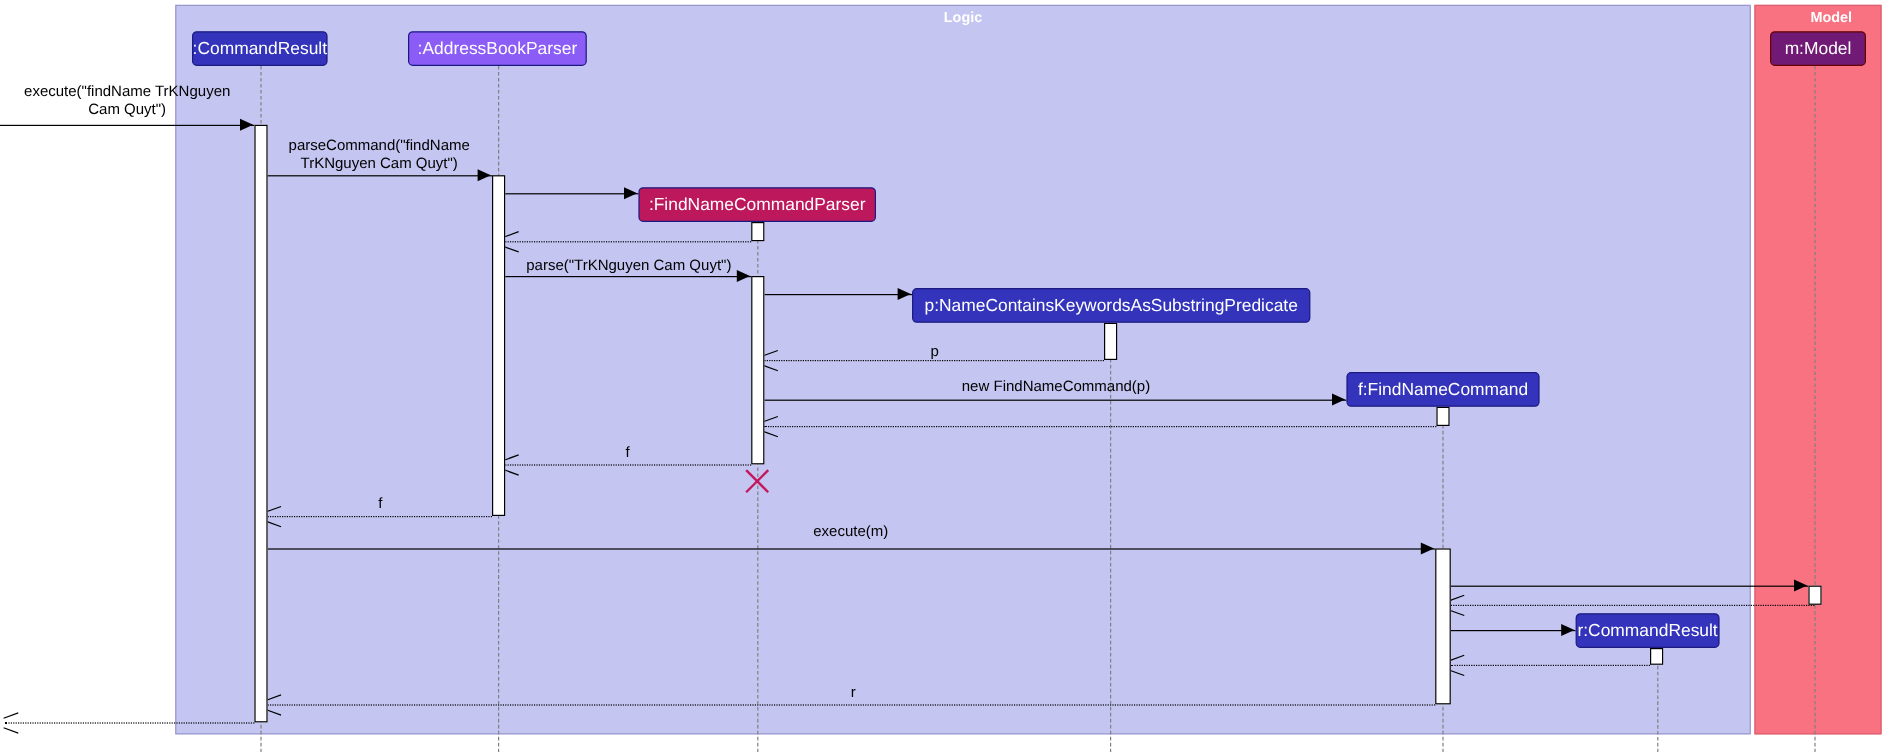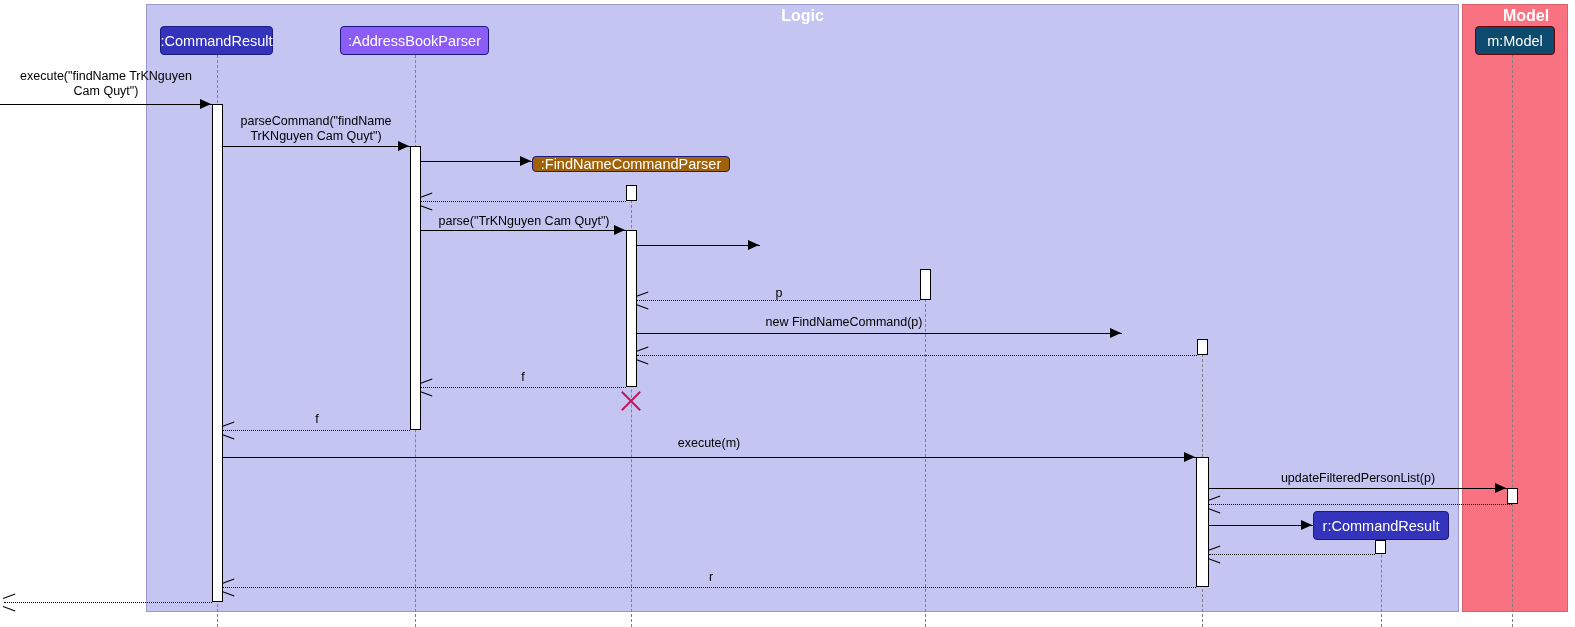--- a/index.html
+++ b/index.html
@@ -16,21 +16,21 @@
     overflow: hidden;
   }
   .frame {
     position: absolute;
     box-sizing: border-box;
   }
   .frame-label {
     position: absolute;
     color: #ffffff;
     font-weight: bold;
-    font-size: 16px;
+    font-size: 12px;
     text-align: center;
     white-space: nowrap;
   }
   .lifeline {
     position: absolute;
     width: 0;
     border-left: 1px dashed #808080;
   }
   .participant {
     position: absolute;
@@ -140,35 +140,34 @@
     <div class="msg-line" style="left: 421px; top: 230px; width: 205px;"></div>
     <div class="arrowhead arrow-right" style="left: 614px; top: 225px;"></div>
     <div class="msg-label" style="left: 420px; top: 214px; width: 208px;">parse("TrKNguyen Cam Quyt")</div>
     <div class="msg-line" style="left: 637px; top: 245px; width: 123px;"></div>
     <div class="arrowhead arrow-right" style="left: 748px; top: 240px;"></div>
     <div class="msg-line dashed" style="left: 637px; top: 300px; width: 283px;"></div>
     <div class="arrowhead arrow-left-open" style="left: 637px; top: 295px;"></div>
     <div class="msg-label" style="left: 704px; top: 286px; width: 150px;">p</div>
     <div class="msg-line" style="left: 637px; top: 333px; width: 485px;"></div>
     <div class="arrowhead arrow-right" style="left: 1110px; top: 328px;"></div>
-    <div class="msg-label" style="left: 680px; top: 315px; width: 328px;">new FindNameCommand(p)</div>
+    <div class="msg-label" style="left: 716px; top: 315px; width: 328px;">new FindNameCommand(p)</div>
     <div class="msg-line dashed" style="left: 637px; top: 355px; width: 560px;"></div>
     <div class="arrowhead arrow-left-open" style="left: 637px; top: 350px;"></div>
     <div class="msg-line dashed" style="left: 421px; top: 387px; width: 205px;"></div>
     <div class="arrowhead arrow-left-open" style="left: 421px; top: 382px;"></div>
     <div class="msg-label" style="left: 448px; top: 370px; width: 150px;">f</div>
     <div class="msg-line dashed" style="left: 223px; top: 430px; width: 187px;"></div>
     <div class="arrowhead arrow-left-open" style="left: 223px; top: 425px;"></div>
     <div class="msg-label" style="left: 242px; top: 412px; width: 150px;">f</div>
     <div class="msg-line" style="left: 223px; top: 457px; width: 973px;"></div>
     <div class="arrowhead arrow-right" style="left: 1184px; top: 452px;"></div>
     <div class="msg-label" style="left: 634px; top: 436px; width: 150px;">execute(m)</div>
     <div class="msg-line" style="left: 1209px; top: 488px; width: 298px;"></div>
     <div class="arrowhead arrow-right" style="left: 1495px; top: 483px;"></div>
-    <div class="msg-label" style="left: 1212px; top: 471px; width: 292px;">updateFilteredPersonList(p)</div>
     <div class="msg-line dashed" style="left: 1209px; top: 504px; width: 303px;"></div>
     <div class="arrowhead arrow-left-open" style="left: 1209px; top: 499px;"></div>
     <div class="msg-line" style="left: 1209px; top: 525px; width: 104px;"></div>
     <div class="arrowhead arrow-right" style="left: 1301px; top: 520px;"></div>
     <div class="msg-line dashed" style="left: 1209px; top: 554px; width: 166px;"></div>
     <div class="arrowhead arrow-left-open" style="left: 1209px; top: 549px;"></div>
     <div class="msg-line dashed" style="left: 223px; top: 587px; width: 973px;"></div>
     <div class="arrowhead arrow-left-open" style="left: 223px; top: 582px;"></div>
     <div class="msg-label" style="left: 636px; top: 570px; width: 150px;">r</div>
     <div class="msg-line dashed" style="left: 4px; top: 602px; width: 208px;"></div>
@@ -177,17 +176,19 @@
     <div class="activation" style="left: 410px; top: 146px; width: 11px; height: 284px;"></div>
     <div class="activation" style="left: 626px; top: 185px; width: 11px; height: 16px;"></div>
     <div class="activation" style="left: 626px; top: 230px; width: 11px; height: 157px;"></div>
     <div class="activation" style="left: 920px; top: 269px; width: 11px; height: 31px;"></div>
     <div class="activation" style="left: 1197px; top: 339px; width: 11px; height: 16px;"></div>
     <div class="activation" style="left: 1196px; top: 457px; width: 13px; height: 130px;"></div>
     <div class="activation" style="left: 1507px; top: 488px; width: 11px; height: 16px;"></div>
     <div class="activation" style="left: 1375px; top: 540px; width: 11px; height: 14px;"></div>
     <div class="participant" style="left: 160px; top: 26px; width: 113px; height: 29px; background: rgb(51, 51, 187); border: 1px solid rgb(26, 26, 128);">:CommandResult</div>
     <div class="participant" style="left: 340px; top: 26px; width: 149px; height: 29px; background: #8b5cf6; border: 1px solid rgb(26, 26, 128);">:AddressBookParser</div>
-    <div class="participant" style="left: 532px; top: 156px; width: 198px; height: 16px; background: #a16207; border: 1px solid rgb(26, 26, 128);">:FindNameCommandParser</div>
-    <div class="participant" style="left: 1313px; top: 511px; width: 136px; height: 29px; background: rgb(51, 51, 187); border: 1px solid rgb(26, 26, 128);">r:CommandResult</div>
-    <div class="participant" style="left: 1475px; top: 26px; width: 80px; height: 29px; background: #0c4a6e; border: 1px solid rgb(102, 0, 0);">m:Model</div>
+    <div class="participant" style="left: 532px; top: 156px; width: 198px; height: 29px; background: #be185d; border: 1px solid rgb(26, 26, 128);">:FindNameCommandParser</div>
+    <div class="participant" style="left: 760px; top: 240px; width: 332px; height: 29px; background: rgb(51, 51, 187); border: 1px solid rgb(26, 26, 128);">p:NameContainsKeywordsAsSubstringPredicate</div>
+    <div class="participant" style="left: 1122px; top: 310px; width: 161px; height: 29px; background: rgb(51, 51, 187); border: 1px solid rgb(26, 26, 128);">f:FindNameCommand</div>
+    <div class="participant" style="left: 1313px; top: 511px; width: 120px; height: 29px; background: rgb(51, 51, 187); border: 1px solid rgb(26, 26, 128);">r:CommandResult</div>
+    <div class="participant" style="left: 1475px; top: 26px; width: 80px; height: 29px; background: #701a75; border: 1px solid rgb(102, 0, 0);">m:Model</div>
     <div class="destroy-x" style="left: 620px; top: 390px;"></div>
   </div>
 
 </body></html>

